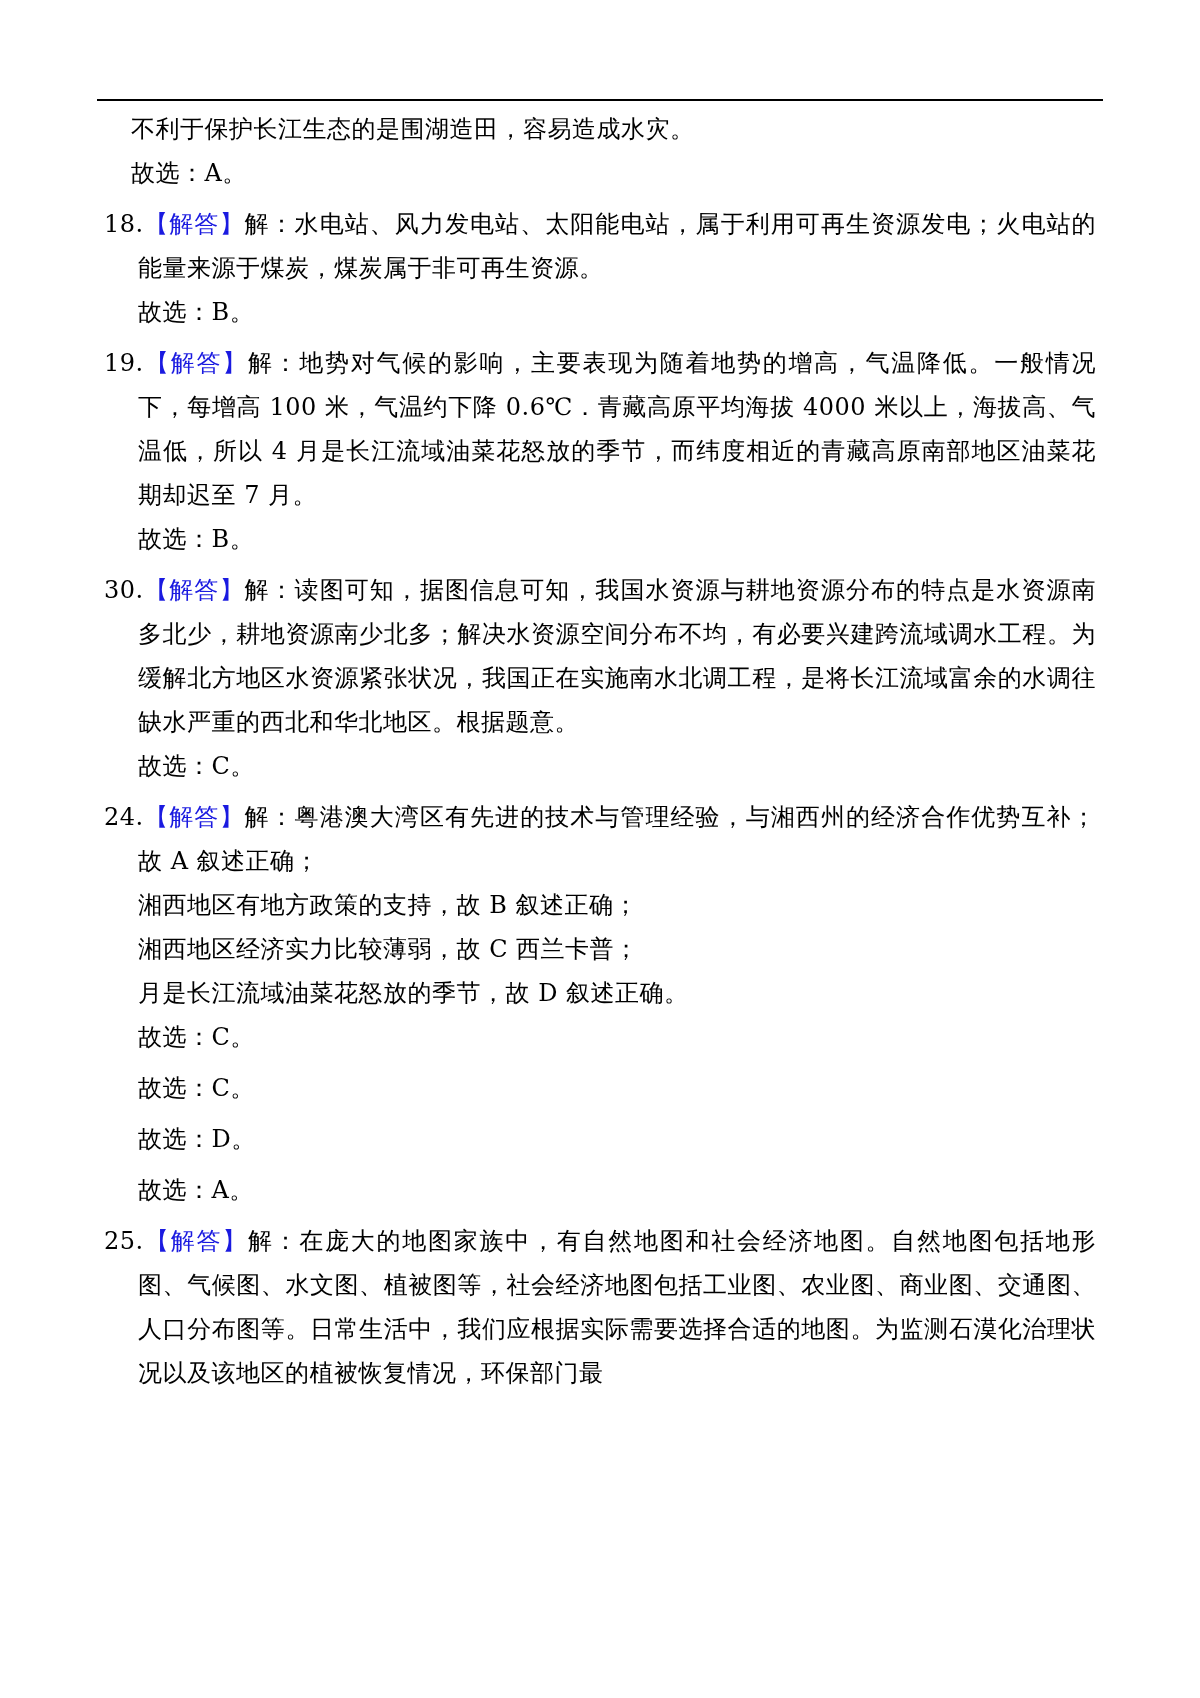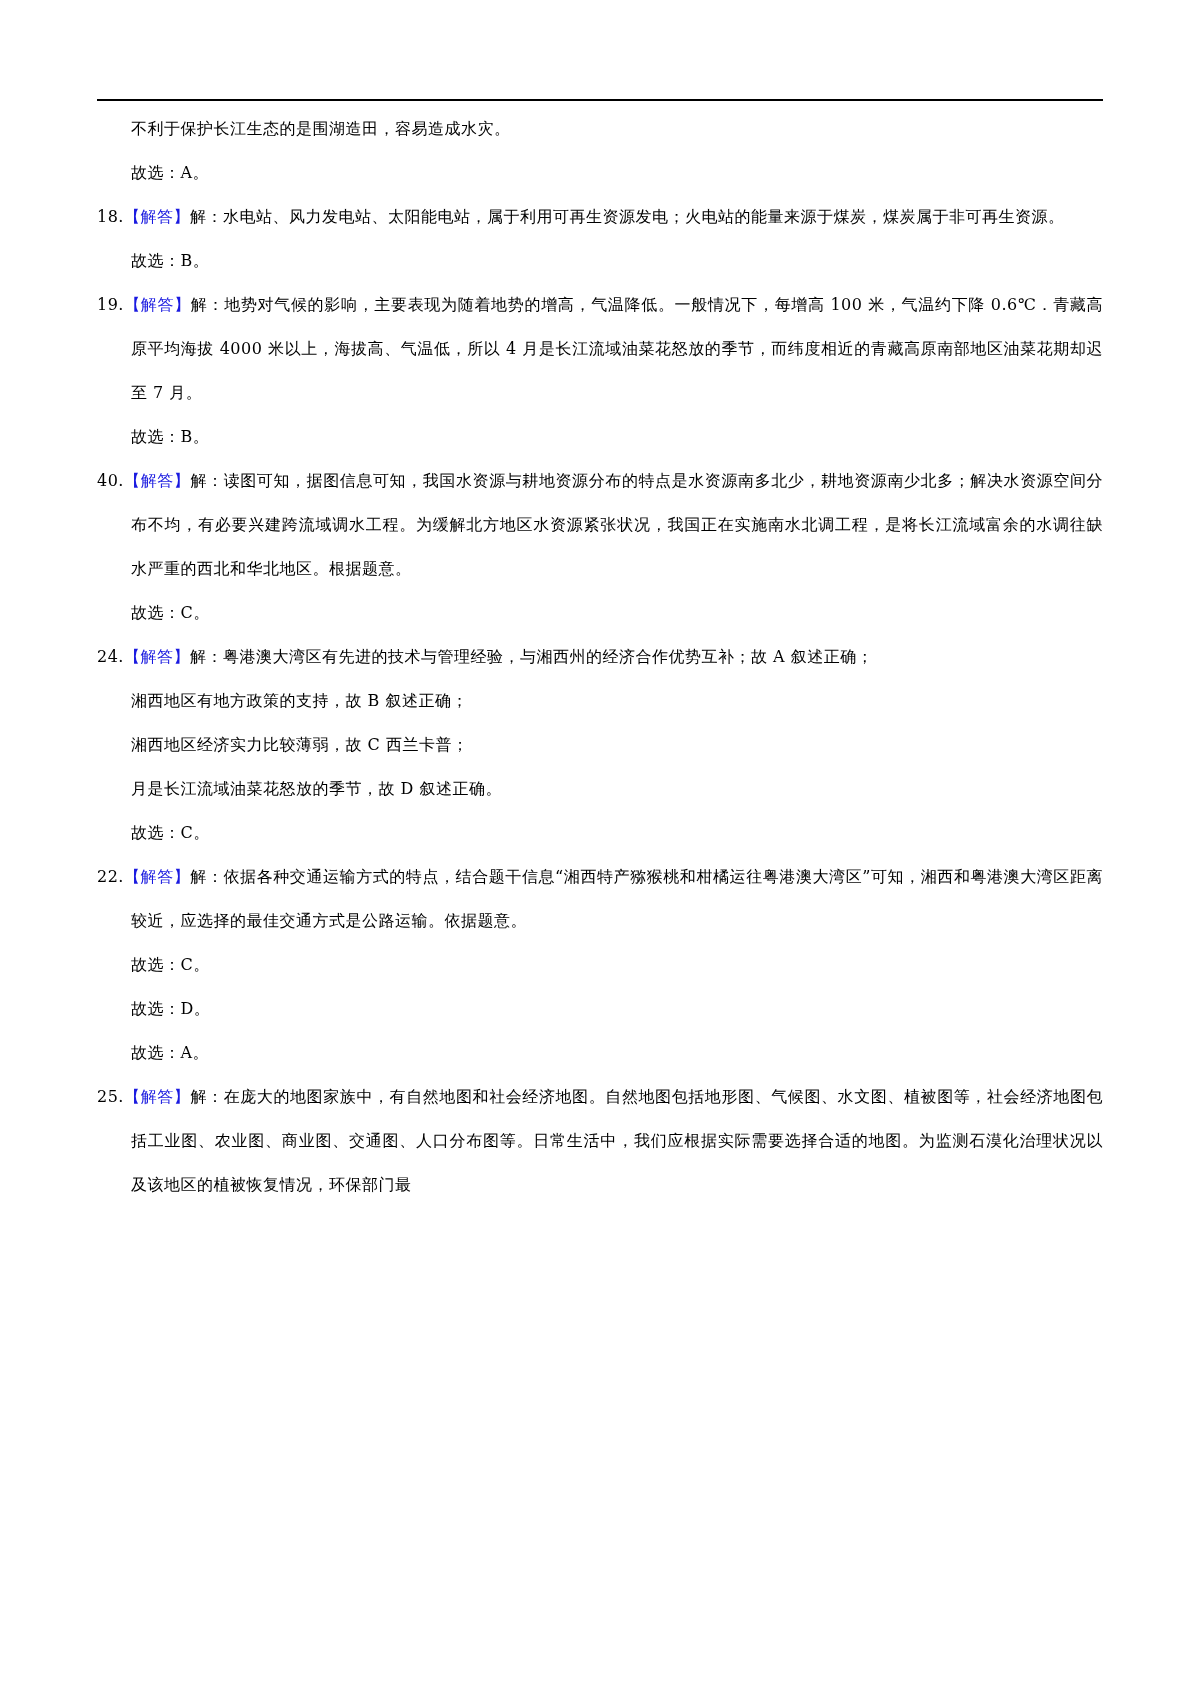--- a/index.html
+++ b/index.html
@@ -13,39 +13,39 @@
   }
   .page {
     padding: 99px 97px 0 97px;
   }
   .divider {
     border-top: 2px solid #000000;
     height: 0;
     margin-bottom: 6px;
   }
   .para {
-    font-size: 16px;
+    font-size: 24px;
     line-height: 44px;
     text-align: justify;
     letter-spacing: 0.5px;
   }
   
   .hang {
     padding-left: 34px;
     text-indent: -34px;
   }
   
   .indent {
     padding-left: 34px;
   }
   .label {
     color: var(--label-color, #1414d8);
   }
   .num { color: #000000; }
-  .item { margin: 0; }
+  .item { margin: 7px; }
 </style>
 </head>
 <body>
 
 <div class="page">
   <div class="divider"></div>
 
   <section class="partial">
     <p class="para indent">不利于保护长江生态的是围湖造田，容易造成水灾。</p>
     <p class="para indent answer">故选：A。</p>
@@ -54,32 +54,31 @@
   <div id="items">
       <div class="item">
         <p class="para hang"><span class="num">18.</span><span class="label">【解答】</span><span class="txt">解：水电站、风力发电站、太阳能电站，属于利用可再生资源发电；火电站的能量来源于煤炭，煤炭属于非可再生资源。</span></p>
         <p class="para indent answer">故选：B。</p>
       </div>
       <div class="item">
         <p class="para hang"><span class="num">19.</span><span class="label">【解答】</span><span class="txt">解：地势对气候的影响，主要表现为随着地势的增高，气温降低。一般情况下，每增高 100 米，气温约下降 0.6℃．青藏高原平均海拔 4000 米以上，海拔高、气温低，所以 4 月是长江流域油菜花怒放的季节，而纬度相近的青藏高原南部地区油菜花期却迟至 7 月。</span></p>
         <p class="para indent answer">故选：B。</p>
       </div>
       <div class="item">
-        <p class="para hang"><span class="num">40.</span><span class="label">【解答】</span><span class="txt">解：读图可知，据图信息可知，我国水资源与耕地资源分布的特点是水资源南多北少，耕地资源南少北多；解决水资源空间分布不均，有必要兴建跨流域调水工程。为缓解北方地区水资源紧张状况，我国正在实施南水北调工程，是将长江流域富余的水调往缺水严重的西北和华北地区。根据题意。</span></p>
+        <p class="para hang"><span class="num">30.</span><span class="label">【解答】</span><span class="txt">解：读图可知，据图信息可知，我国水资源与耕地资源分布的特点是水资源南多北少，耕地资源南少北多；解决水资源空间分布不均，有必要兴建跨流域调水工程。为缓解北方地区水资源紧张状况，我国正在实施南水北调工程，是将长江流域富余的水调往缺水严重的西北和华北地区。根据题意。</span></p>
         <p class="para indent answer">故选：C。</p>
       </div>
       <div class="item">
         <p class="para hang"><span class="num">24.</span><span class="label">【解答】</span><span class="txt">解：粤港澳大湾区有先进的技术与管理经验，与湘西州的经济合作优势互补；故 A 叙述正确；</span></p>
         <p class="para indent">湘西地区有地方政策的支持，故 B 叙述正确；</p>
         <p class="para indent">湘西地区经济实力比较薄弱，故 C 西兰卡普；</p>
         <p class="para indent">月是长江流域油菜花怒放的季节，故 D 叙述正确。</p>
         <p class="para indent answer">故选：C。</p>
       </div>
       <div class="item">
-        <p class="para hang"><span class="num">22.</span><span class="label">【解答】</span><span class="txt">解：依据各种交通运输方式的特点，结合题干信息“湘西特产猕猴桃和柑橘运往粤港澳大湾区”可知，湘西和粤港澳大湾区距离较近，应选择的最佳交通方式是公路运输。依据题意。</span></p>
         <p class="para indent answer">故选：C。</p>
       </div>
       <div class="item">
         <p class="para indent answer">故选：D。</p>
       </div>
       <div class="item">
         <p class="para indent answer">故选：A。</p>
       </div>
       <div class="item">
         <p class="para hang"><span class="num">25.</span><span class="label">【解答】</span><span class="txt">解：在庞大的地图家族中，有自然地图和社会经济地图。自然地图包括地形图、气候图、水文图、植被图等，社会经济地图包括工业图、农业图、商业图、交通图、人口分布图等。日常生活中，我们应根据实际需要选择合适的地图。为监测石漠化治理状况以及该地区的植被恢复情况，环保部门最</span></p>

